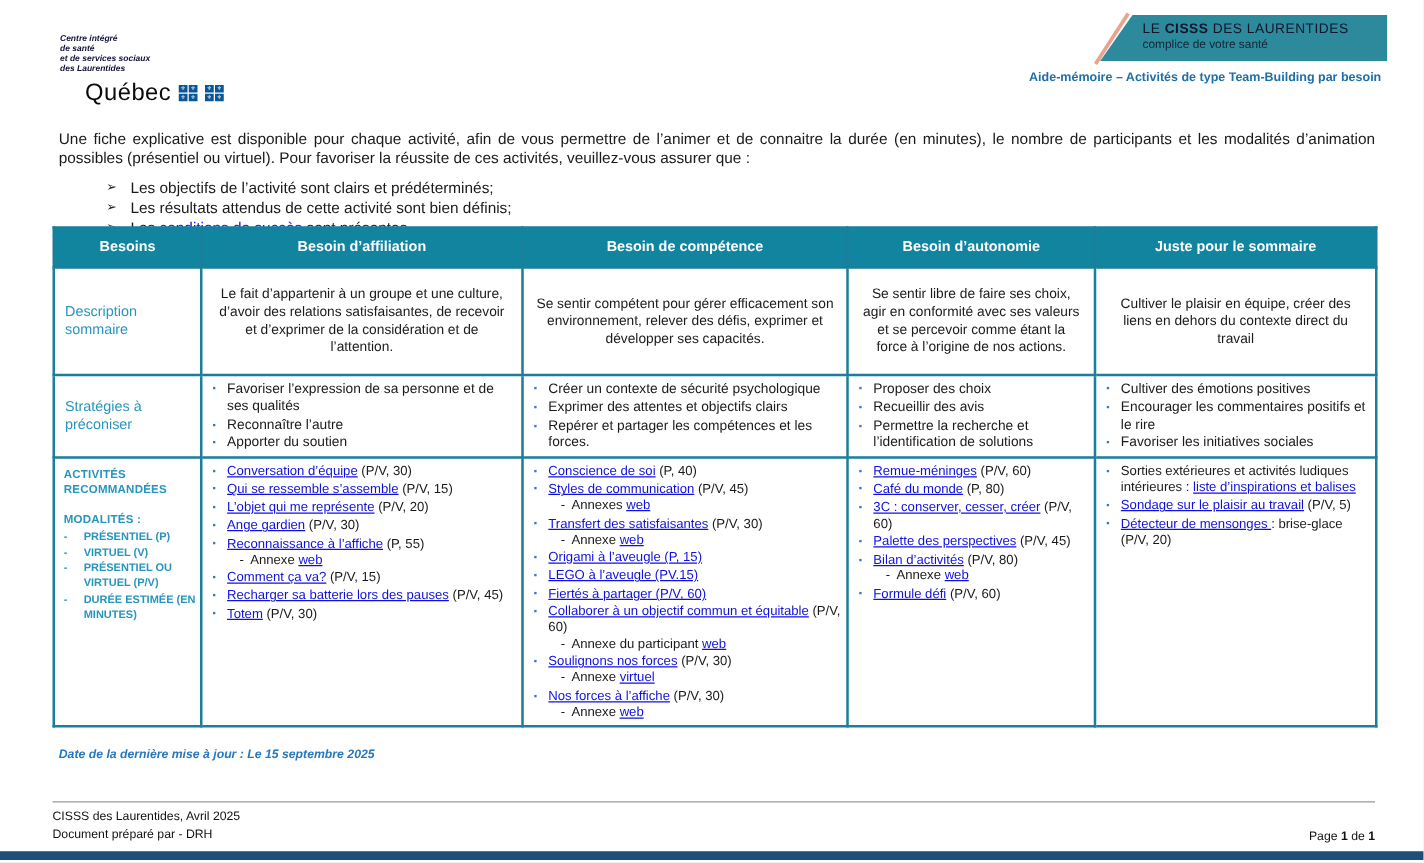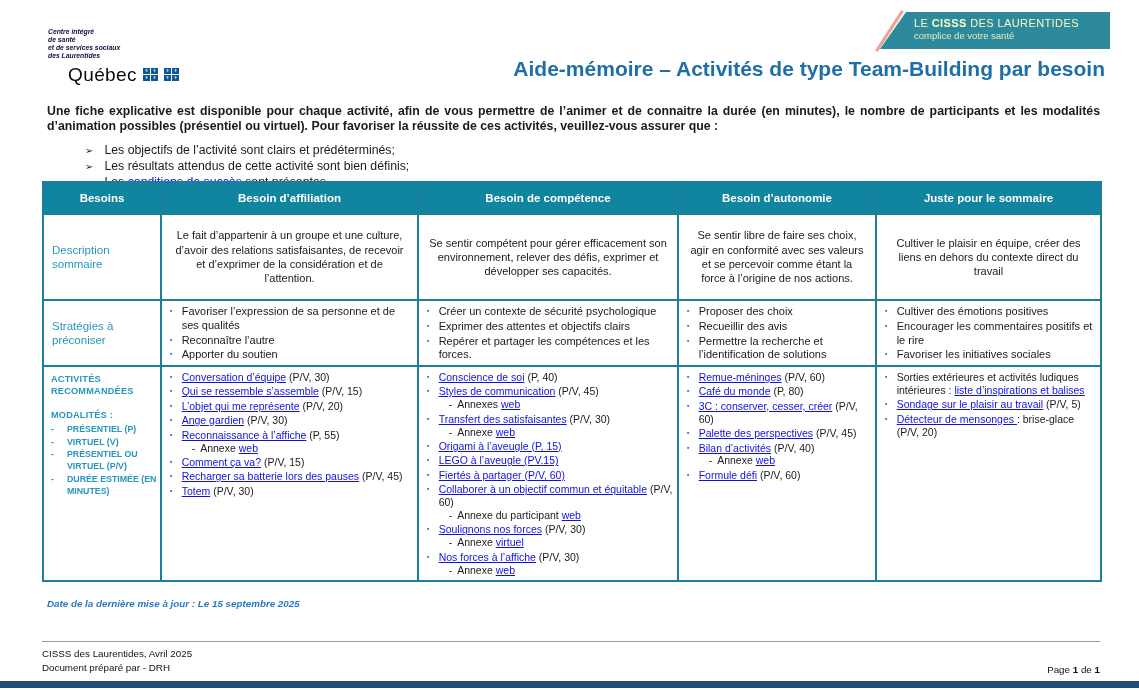--- a/index.html
+++ b/index.html
@@ -15,31 +15,31 @@
   
   .logo{position:absolute;left:48px;top:28px;}
   .logo-lines span{display:block;font-size:6.8px;font-weight:bold;font-style:italic;line-height:1.2;color:#10103a;}
   .logo-row{display:flex;align-items:center;gap:6px;margin:3px 0 0 20px;}
   .qc-word{font-size:19px;color:#0b0b0b;letter-spacing:.4px;font-family:"Liberation Sans",sans-serif;}
   .flag{display:grid;grid-template-columns:7px 7px;grid-template-rows:6px 6px;gap:1px;}
   .flag i{background:var(--qblue);color:#fff;font-style:normal;font-size:4.5px;line-height:6px;text-align:center;overflow:hidden;}
 
   .banner-wrap{position:absolute;left:880px;top:12px;width:230px;height:37px;}
   .banner-stripe{position:absolute;left:8px;top:-5px;width:3px;height:48px;background:var(--salmon);transform:rotate(33deg);}
-  .banner{position:absolute;inset:0;background:var(--banner);color:#fef9c3;
+  .banner{position:absolute;inset:0;background:var(--banner);color:#0f172a;
     clip-path:polygon(26px 0,100% 0,100% 100%,0 100%);padding:5px 8px 0 34px;}
   .banner .b1{font-size:11px;letter-spacing:.4px;white-space:nowrap;}
   .banner .b1 b{font-weight:bold;}
   .banner .b2{font-size:9.5px;opacity:.88;margin-top:1px;}
 
-  .title{position:absolute;right:34px;top:57px;font-size:21px;font-weight:bold;color:var(--title);white-space:nowrap;}
+  .title{position:absolute;right:34px;top:57px;font-size:10px;font-weight:bold;color:var(--title);white-space:nowrap;}
 
   
   .intro{position:absolute;left:47px;top:104px;width:1053px;font-size:12.3px;line-height:1.22;}
-  .intro p{text-align:justify;font-weight:bold;}
+  .intro p{text-align:justify;}
   .arrows{list-style:none;margin:9px 0 0 0;padding-left:38px;}
   .arrows li{display:flex;gap:11px;margin-bottom:1px;}
   .arrow{font-size:10px;line-height:15px;color:#222;}
   .lnk{color:var(--link);text-decoration:underline;cursor:pointer;}
 
   
   table.grid{position:absolute;left:42px;top:181px;width:1058px;border-collapse:collapse;table-layout:fixed;border-radius:27px;}
   .grid th,.grid td{border:2px solid var(--border);}
   .grid th{height:32px;background:var(--teal);color:#fff;font-size:11.5px;font-weight:bold;text-align:center;}
   .row-desc{height:86px;}
@@ -332,21 +332,21 @@
               <li class="a-item">
                 <span class="blt">▪</span>
                 <div class="a-box"><span class="lnk">3C : conserver, cesser, créer</span><span> (P/V, 60)</span></div>
               </li>
               <li class="a-item">
                 <span class="blt">▪</span>
                 <div class="a-box"><span class="lnk">Palette des perspectives</span><span> (P/V, 45)</span></div>
               </li>
               <li class="a-item">
                 <span class="blt">▪</span>
-                <div class="a-box"><span class="lnk">Bilan d’activités</span><span> (P/V, 40)</span><div class="annexe"><span class="dash">-</span><span>Annexe </span><span class="lnk">web</span></div></div>
+                <div class="a-box"><span class="lnk">Bilan d’activités</span><span> (P/V, 80)</span><div class="annexe"><span class="dash">-</span><span>Annexe </span><span class="lnk">web</span></div></div>
               </li>
               <li class="a-item">
                 <span class="blt">▪</span>
                 <div class="a-box"><span class="lnk">Formule défi</span><span> (P/V, 60)</span></div>
               </li>
             </ul>
           </td>
       <td class="cell-act">
             <ul class="blist">
               <li class="a-item">

